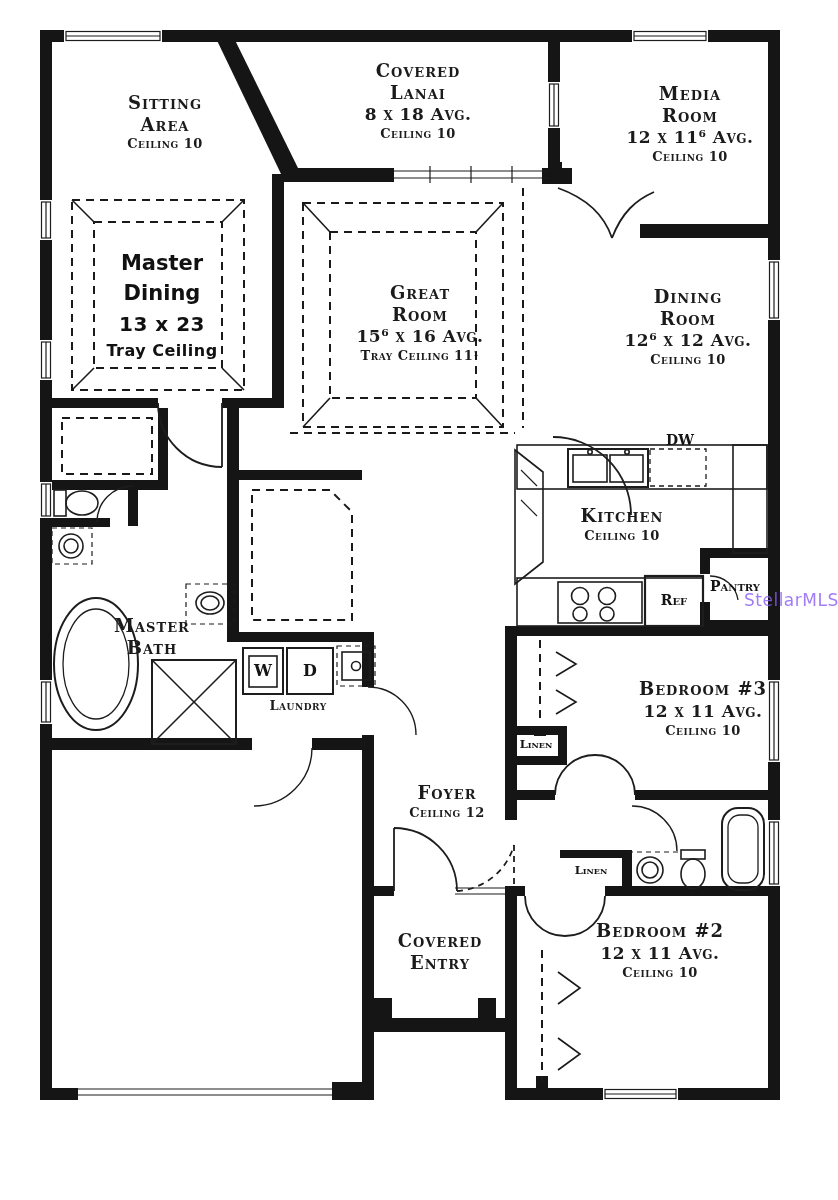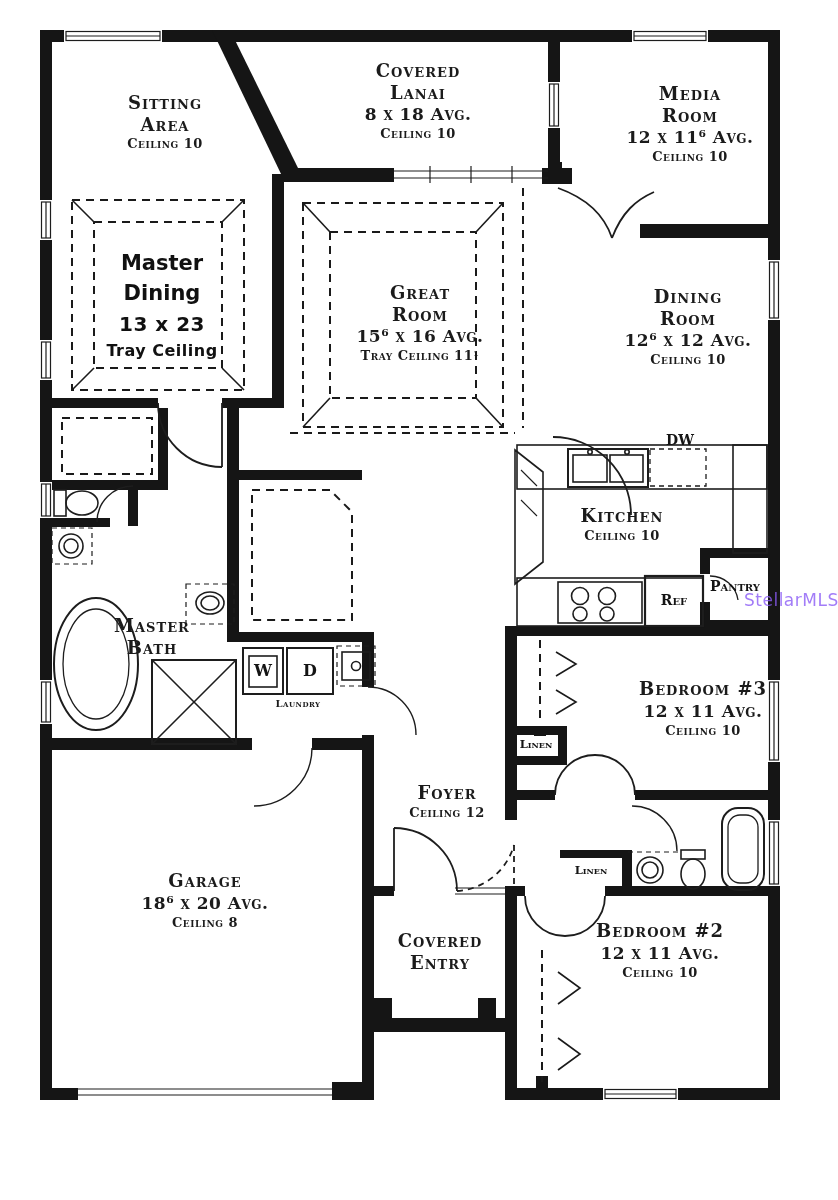--- a/index.html
+++ b/index.html
@@ -349,39 +349,34 @@
     <span class="l1">Kitchen</span>
     <span class="ceil">Ceiling 10</span>
   </div>
 
   <div class="lbl" style="left:152px;top:615px">
     <span class="l1">Master</span>
     <span class="l1">Bath</span>
   </div>
 
   <div class="lbl" style="left:298px;top:697px">
-    <span class="ceil" style="font-size:10px">Laundry</span>
+    <span class="ceil" style="font-size:13px">Laundry</span>
   </div>
 
   <div class="lbl" style="left:703px;top:678px">
     <span class="l1">Bedroom #3</span>
     <span class="dim">12 x 11 Avg.</span>
     <span class="ceil">Ceiling 10</span>
   </div>
 
   <div class="lbl" style="left:447px;top:782px">
     <span class="l1">Foyer</span>
     <span class="ceil">Ceiling 12</span>
   </div>
 
-  <div class="lbl" style="left:205px;top:870px">
-    <span class="l1">Garage</span>
-    <span class="dim">18⁶ x 20 Avg.</span>
-    <span class="ceil">Ceiling 8</span>
-  </div>
 
   <div class="lbl" style="left:440px;top:930px">
     <span class="l1">Covered</span>
     <span class="l1">Entry</span>
   </div>
 
   <div class="lbl" style="left:660px;top:920px">
     <span class="l1">Bedroom #2</span>
     <span class="dim">12 x 11 Avg.</span>
     <span class="ceil">Ceiling 10</span>

